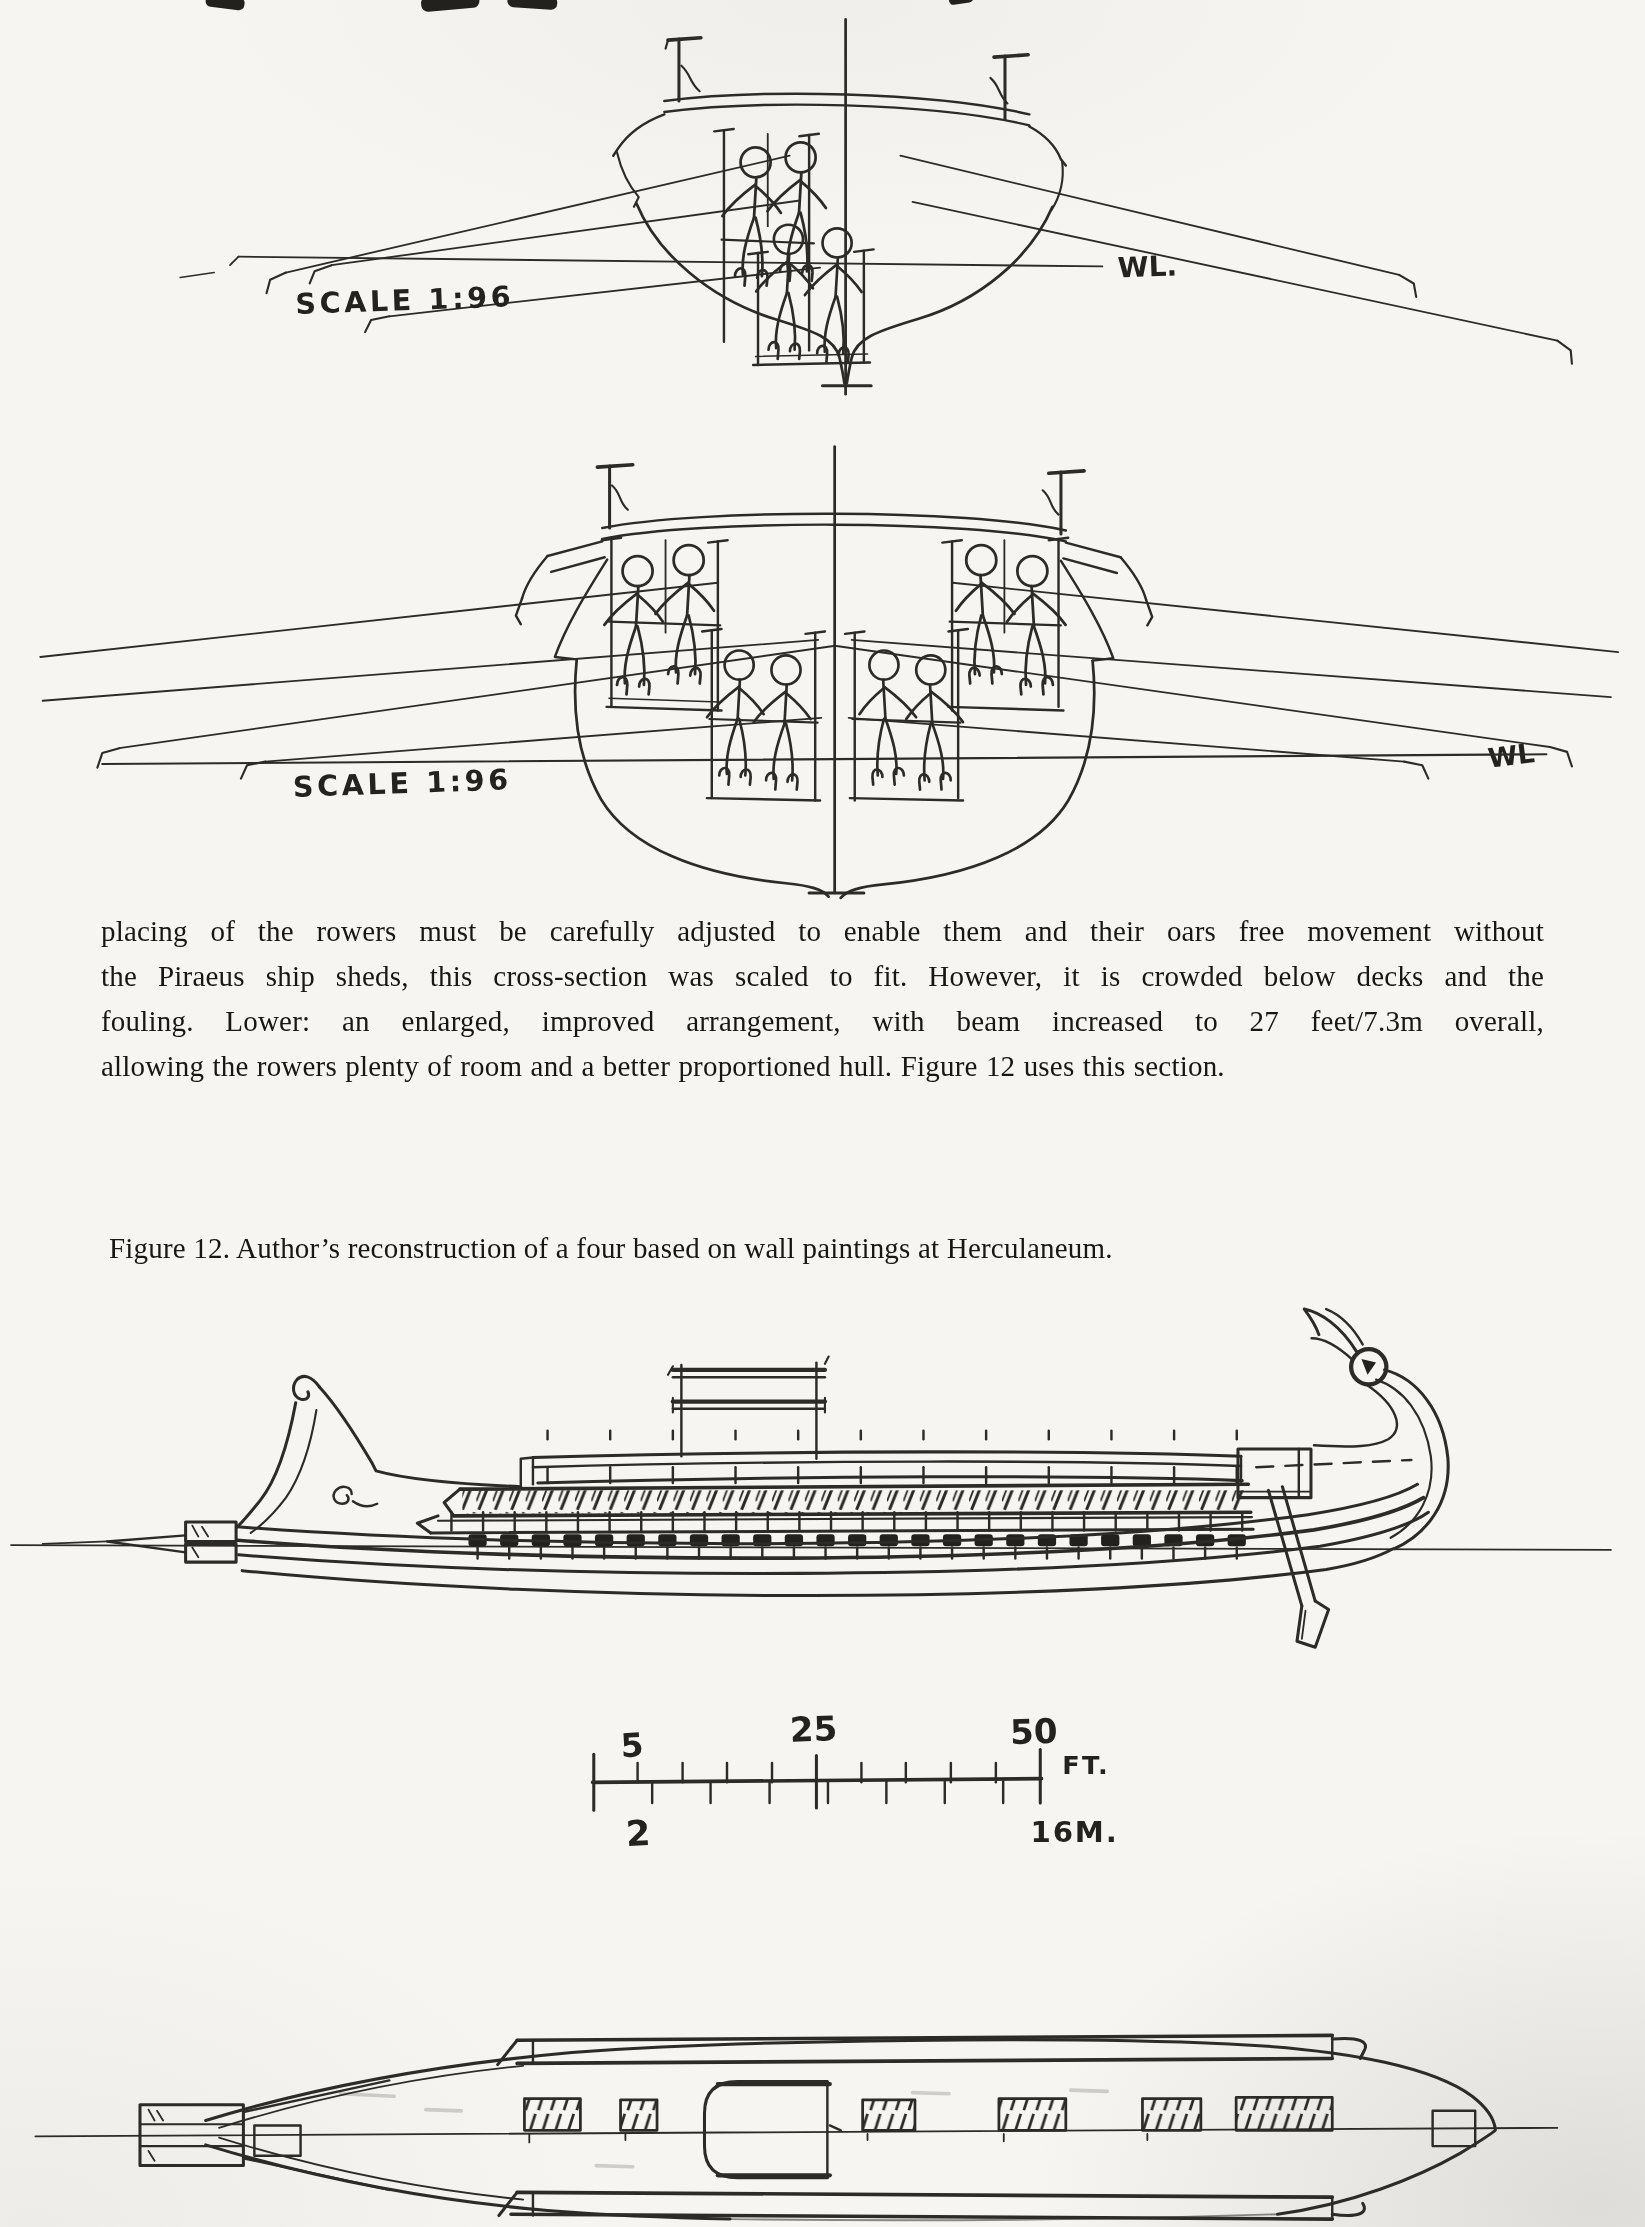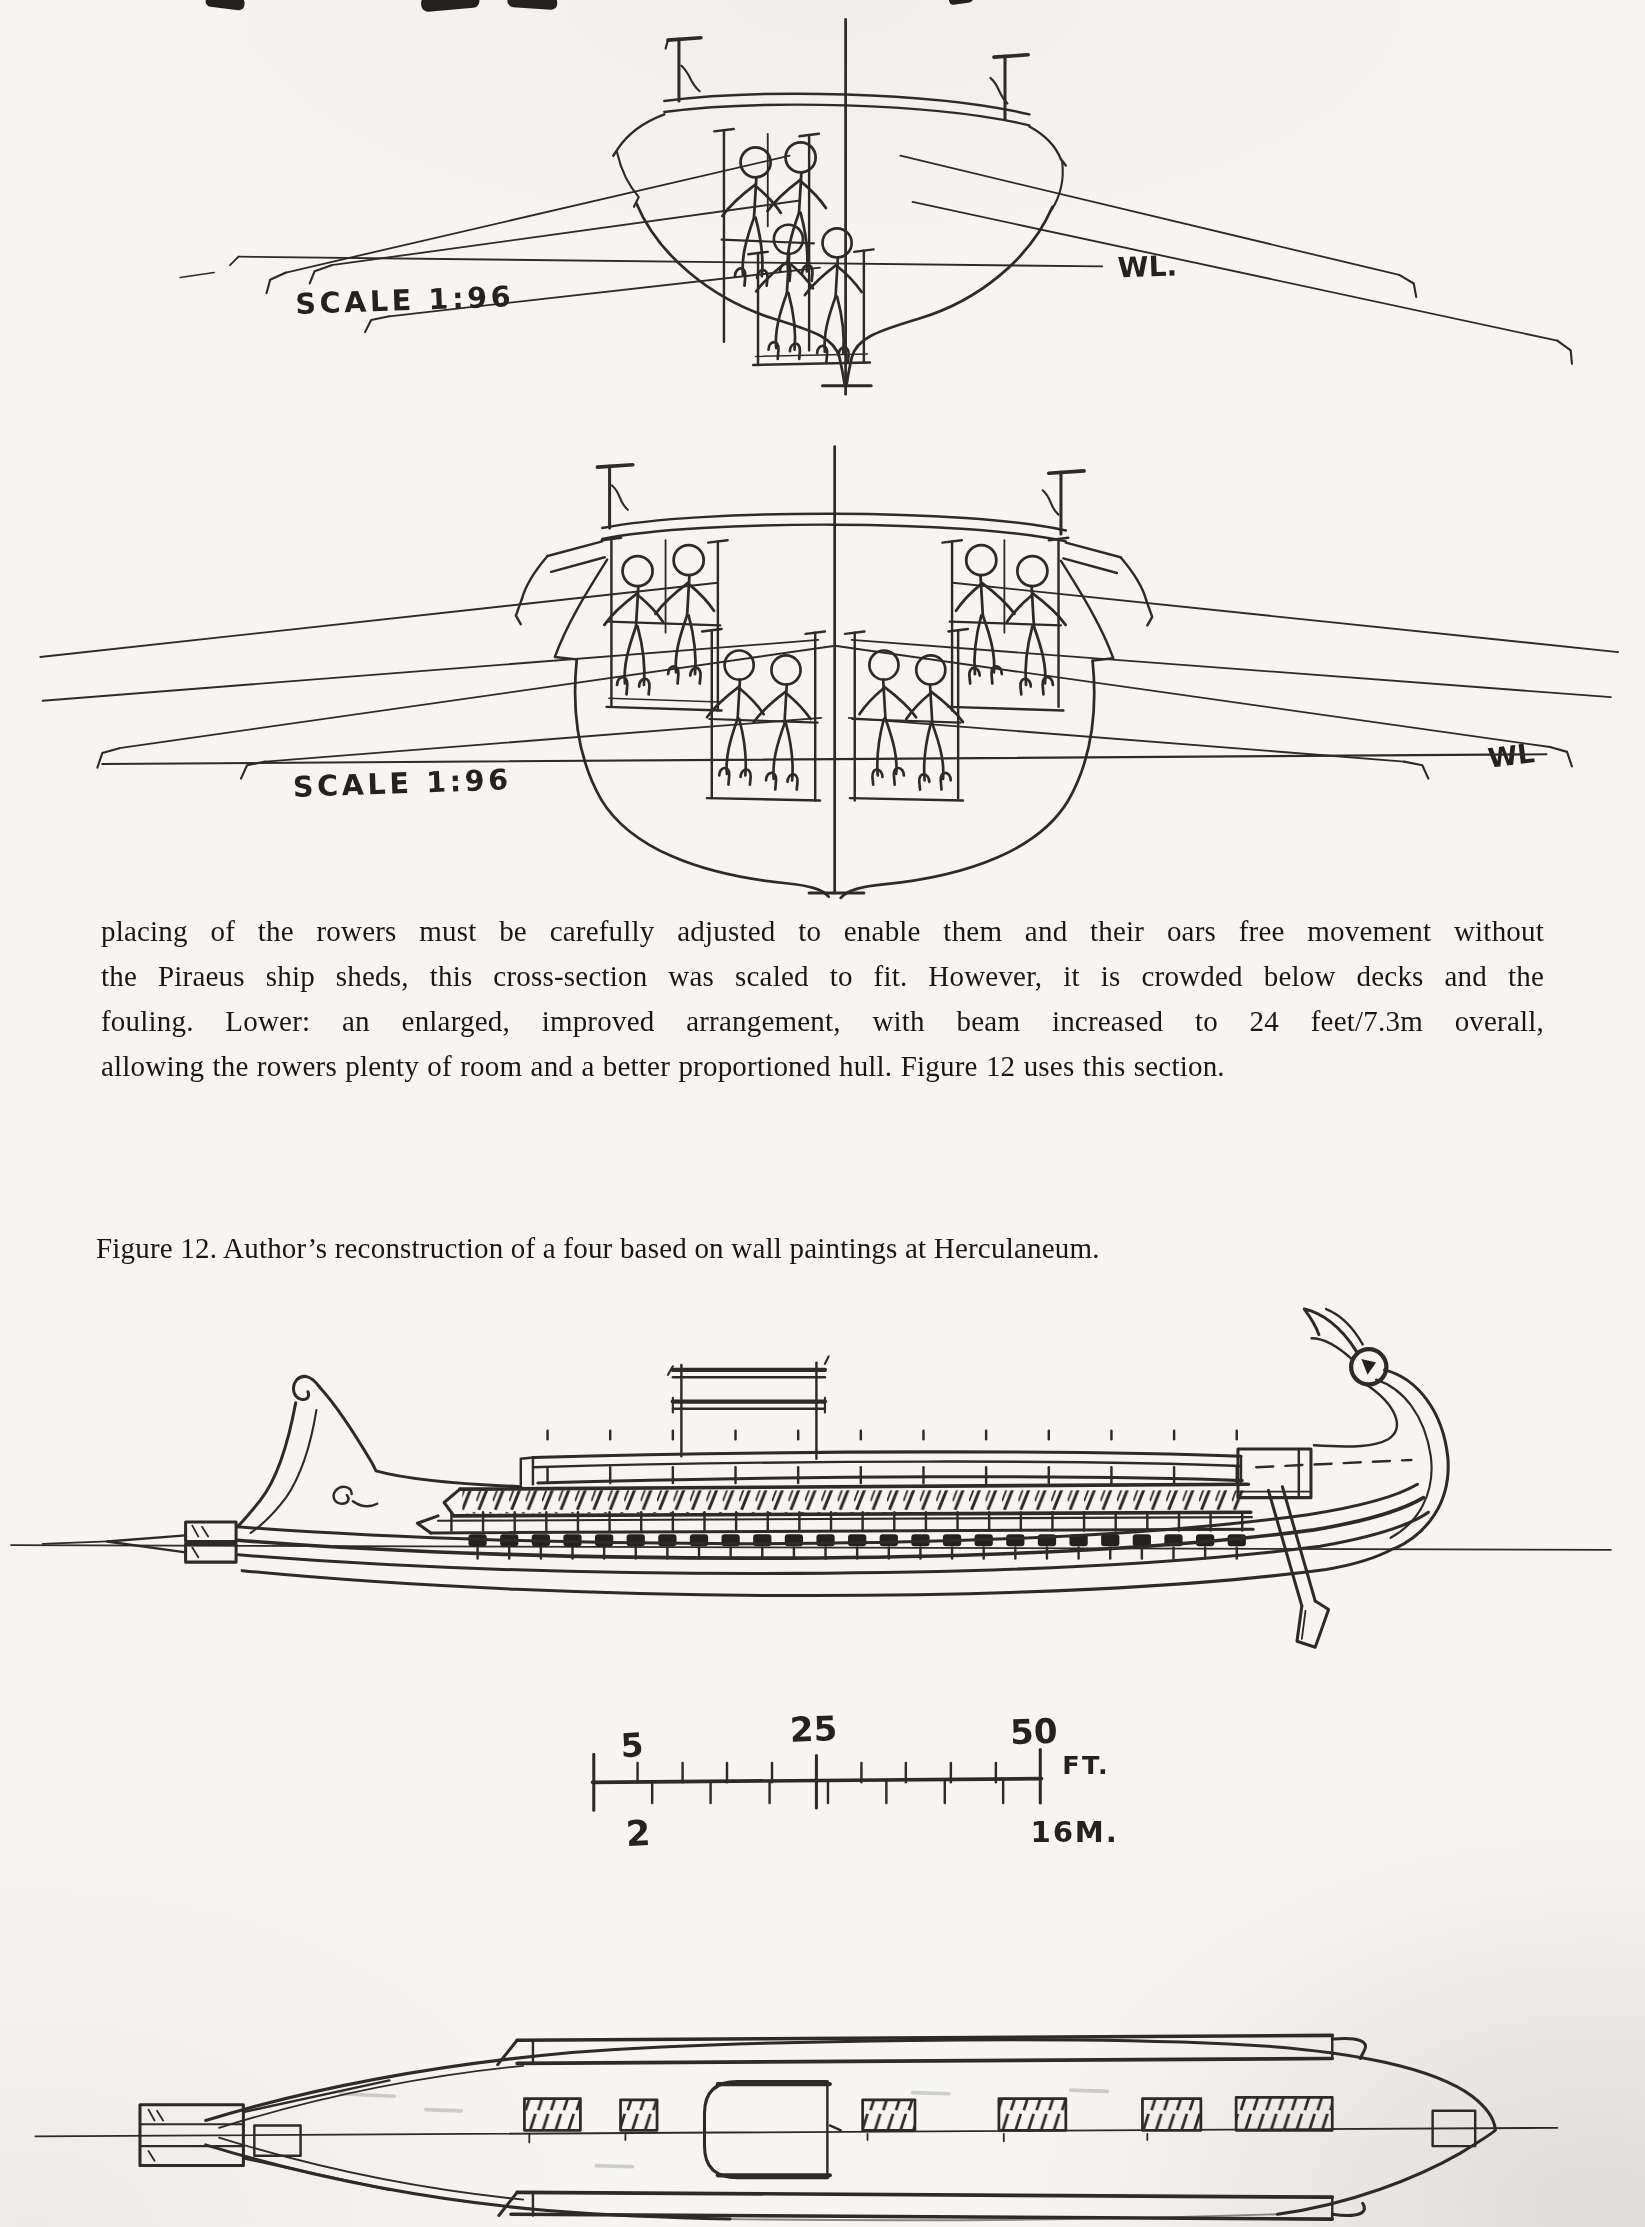--- a/index.html
+++ b/index.html
@@ -15,21 +15,21 @@
   }
   svg.art{position:absolute;left:0;top:0;}
   
   g.s{stroke:#2d2b27;fill:none;stroke-width:4;stroke-linecap:round;stroke-linejoin:round;}
   .dk{fill:#23211d;stroke:none;}
   text.hw{fill:#24221e;stroke:none;font-family:"DejaVu Sans",sans-serif;font-weight:bold;}
   .caption{position:absolute; left:101px; width:1443px; font-size:29px; line-height:45px;
            letter-spacing:0.2px; word-spacing:0.9px; color:#191714;}
   .caption .jline{text-align:justify; text-align-last:justify;}
   .caption .jline.last{text-align-last:left;}
-  .caption-single{position:absolute; left:96px; font-size:29px; line-height:37px;
+  .caption-single{position:absolute; left:109px; font-size:29px; line-height:37px;
            letter-spacing:0.2px; color:#191714; white-space:nowrap;}
 </style>
 </head>
 <body>
 
 <div class="page">
 
 <svg class="art" width="1645" height="2227" viewBox="0 0 2704 3661">
   <defs>
     <pattern id="hatchA" width="27" height="54" patternUnits="userSpaceOnUse">
@@ -445,20 +445,20 @@
     </g>
     <g opacity=".2" style="stroke-width:6">
       <path d="M560 3442 L 648 3446 M700 3468 L 758 3470 M1500 3440 L 1560 3442 M1760 3436 L 1820 3438 M980 3560 L 1040 3562"></path>
     </g>
   </g>
 </svg>
 
 <div class="caption" style="top:909px;">
   <div class="jline">placing of the rowers must be carefully adjusted to enable them and their oars free movement without</div>
   <div class="jline">the Piraeus ship sheds, this cross-section was scaled to fit. However, it is crowded below decks and the</div>
-  <div class="jline">fouling. Lower: an enlarged, improved arrangement, with beam increased to 24 feet/7.3m overall,</div>
+  <div class="jline">fouling. Lower: an enlarged, improved arrangement, with beam increased to 27 feet/7.3m overall,</div>
   <div class="jline last">allowing the rowers plenty of room and a better proportioned hull. Figure 12 uses this section.</div>
 </div>
 
 <div class="caption-single" style="top:1230px;">Figure 12. Author’s reconstruction of a four based on wall paintings at Herculaneum.</div>
 
 </div>
 
 
 </body></html>

